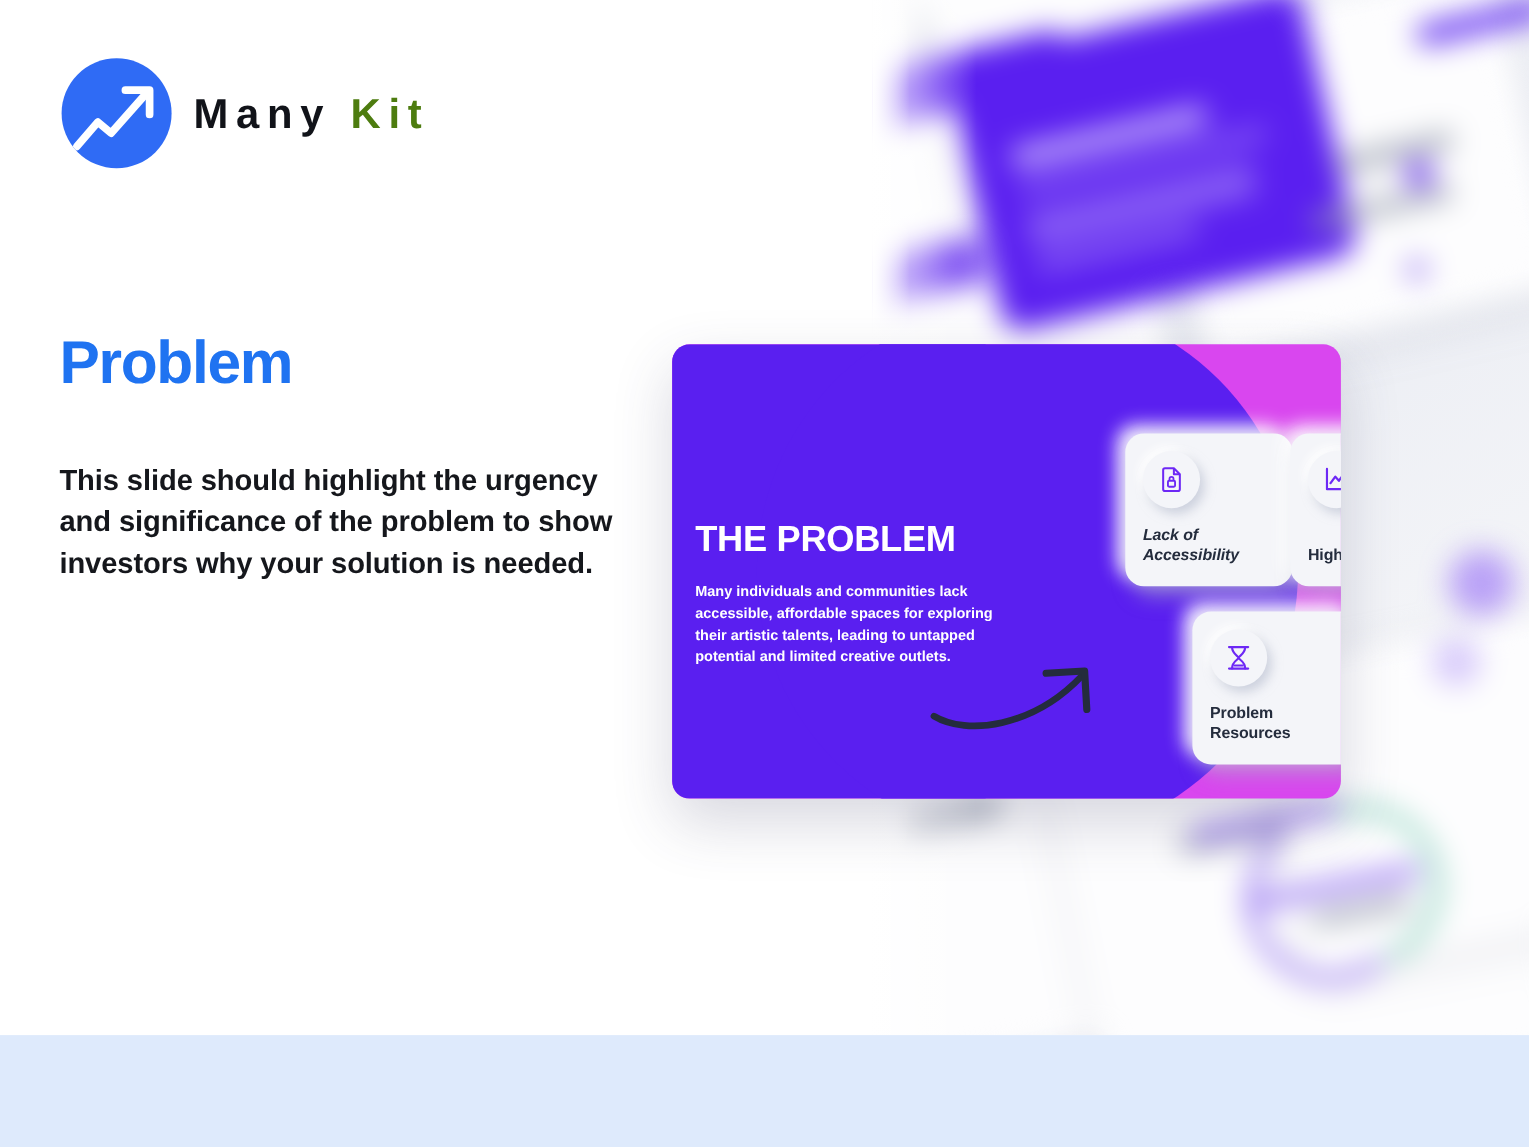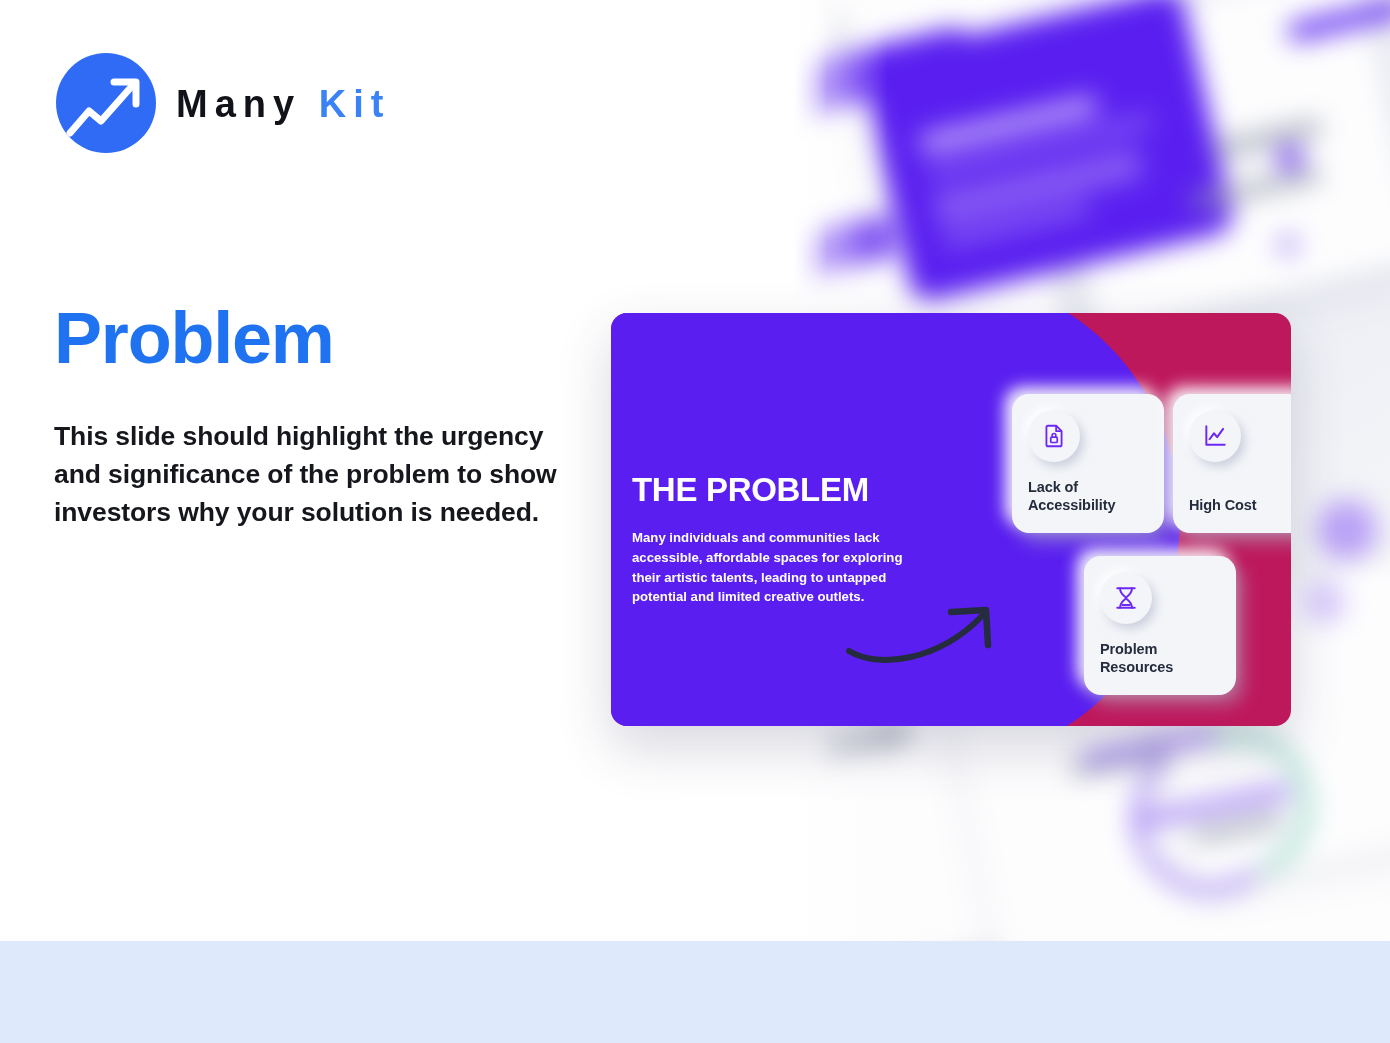--- a/index.html
+++ b/index.html
@@ -176,48 +176,48 @@
     border-bottom: 12px solid #2f6bf5;
   }
   .logo-line2 {
     font-size: 38px;
     font-weight: 600;
     letter-spacing: 7px;
     color: #111319;
     line-height: 1.15;
     margin-top: 4px;
   }
-  .logo-kit { color: #3b82f6; font-weight: 800; }
+  .logo-kit { color: #4d7c0f; font-weight: 800; }
 
   
   .page-title {
     position: absolute;
     left: 54px; top: 297px;
-    font-size: 72px;
+    font-size: 55px;
     font-weight: 800;
     letter-spacing: -1.2px;
     color: #1f73f1;
   }
   .body-block { position: absolute; left: 54px; top: 418px; width: 540px; }
   .body-para {
     font-size: 26.5px;
     font-weight: 700;
     line-height: 1.43;
     color: #15171c;
     letter-spacing: -0.1px;
   }
   .body-para + .body-para { margin-top: 38px; }
 
   
   .slide-card {
     position: absolute;
     left: 611px; top: 313px;
-    width: 680px; height: 413px;
+    width: 608px; height: 413px;
     border-radius: 16px;
-    background: #be185d;
+    background: #d946ef;
     box-shadow: 0 22px 54px rgba(60,60,100,0.20);
     overflow: hidden;
     z-index: 5;
   }
   .slide-purple {
     position: absolute;
     left: 0; top: 0;
     width: 285px; height: 100%;
     background: #5a1ff0;
   }
@@ -255,21 +255,21 @@
   
   .feature {
     position: absolute;
     background: #f4f5f9;
     border-radius: 17px;
     box-shadow:
       7px 9px 18px rgba(170,176,195,0.52),
       -7px -7px 16px rgba(255,255,255,0.95);
     z-index: 4;
   }
-  .feature.f1 { left: 401px; top: 81px;  width: 152px; height: 139px; }
+  .feature.f1 { left: 412px; top: 81px;  width: 152px; height: 139px; font-style: italic; }
   .feature.f2 { left: 562px; top: 81px;  width: 152px; height: 139px; }
   .feature.f3 { left: 473px; top: 243px; width: 152px; height: 139px; }
 
   .feature-icon {
     position: absolute;
     left: 16px; top: 16px;
     width: 52px; height: 52px;
     border-radius: 50%;
     background: #f4f5f9;
     box-shadow:

